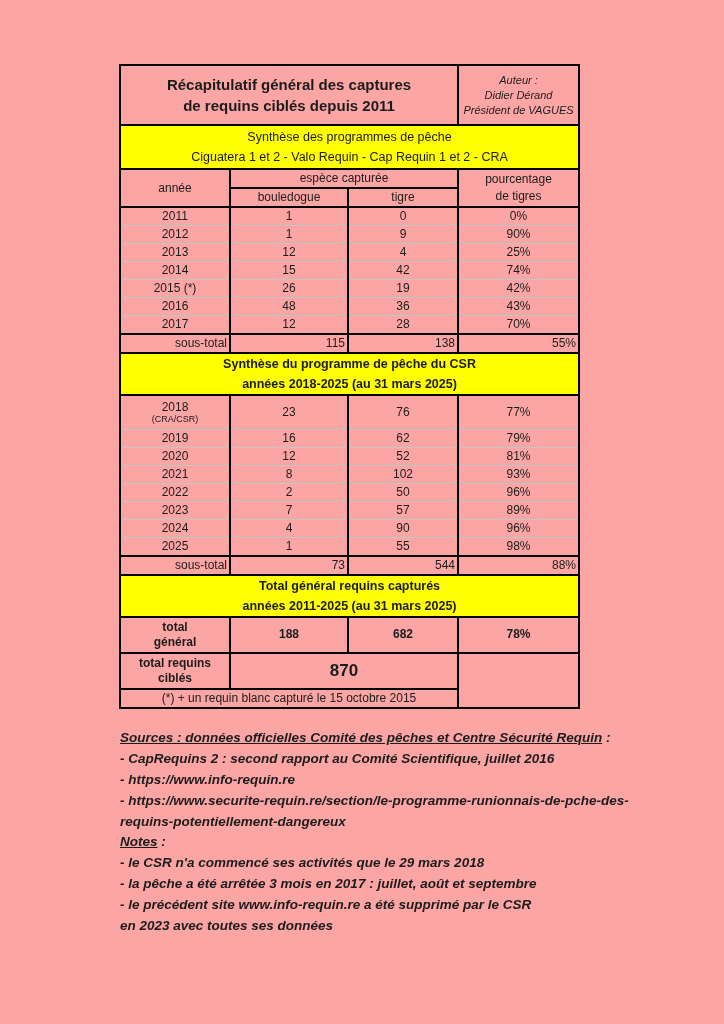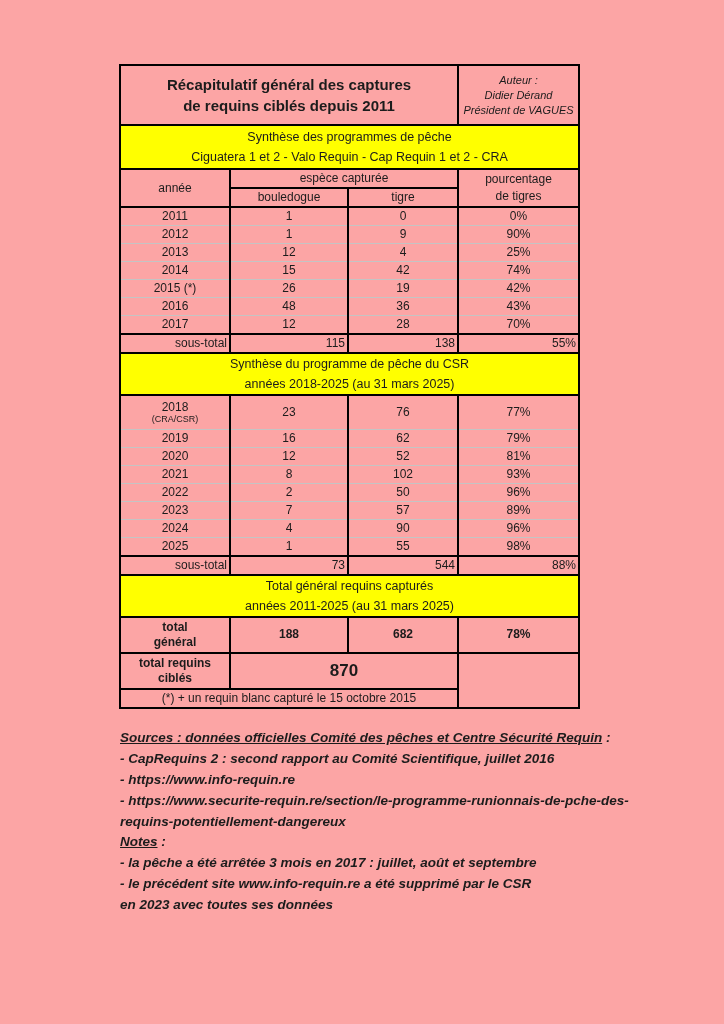--- a/index.html
+++ b/index.html
@@ -26,21 +26,21 @@
   tr.title-row { height:60px; }
   tr.title-row > td { border-bottom:2px solid #000; }
   .title-cell div { font-weight:bold; font-size:15px; line-height:21px; }
   .author-cell div { font-style:italic; font-size:11px; line-height:15px; }
 
   tr.banner-row > td {
     background:var(--highlight);
     border-top:2px solid #000; border-bottom:2px solid #000;
   }
   tr.banner-row div { font-size:12.5px; line-height:20px; }
-  tr.h44 { height:44px; } tr.h40 { height:40px; }
+  tr.h44 { height:44px; } tr.h40 { height:40px;font-weight:bold; }
 
   tr.hdr-row1 { height:19px; } tr.hdr-row2 { height:18px; }
   .bb { border-bottom:2px solid #000; }
   .bold { font-weight:normal; }
 
   tr.data { height:18px;border-radius:8px; }
   tr.hgray > td { border-top:1px solid var(--row_divider); }
   tr.hblack > td { border-top:2px solid #000; }
   tr.subtotal td { font-weight:normal;text-align:right; }
 
@@ -258,18 +258,19 @@
   <div class="textblock" id="sources">
     <div><span class="underlined">Sources : données officielles Comité des pêches et Centre Sécurité Requin</span><span> :</span></div>
     <div>- CapRequins 2 : second rapport au Comité Scientifique, juillet 2016</div>
     <div>- https://www.info-requin.re</div>
     <div>- https://www.securite-requin.re/section/le-programme-runionnais-de-pche-des-</div>
     <div>requins-potentiellement-dangereux</div>
   </div>
 
   <div class="textblock" id="notes">
     <div><span class="underlined">Notes</span><span> :</span></div>
+    <div>- le CSR n'a commencé ses activités que le 29 mars 2018</div>
     <div>- la pêche a été arrêtée 3 mois en 2017 : juillet, août et septembre</div>
     <div>- le précédent site www.info-requin.re a été supprimé par le CSR</div>
     <div>en 2023 avec toutes ses données</div>
   </div>
 
 </div>
 
 </body></html>

